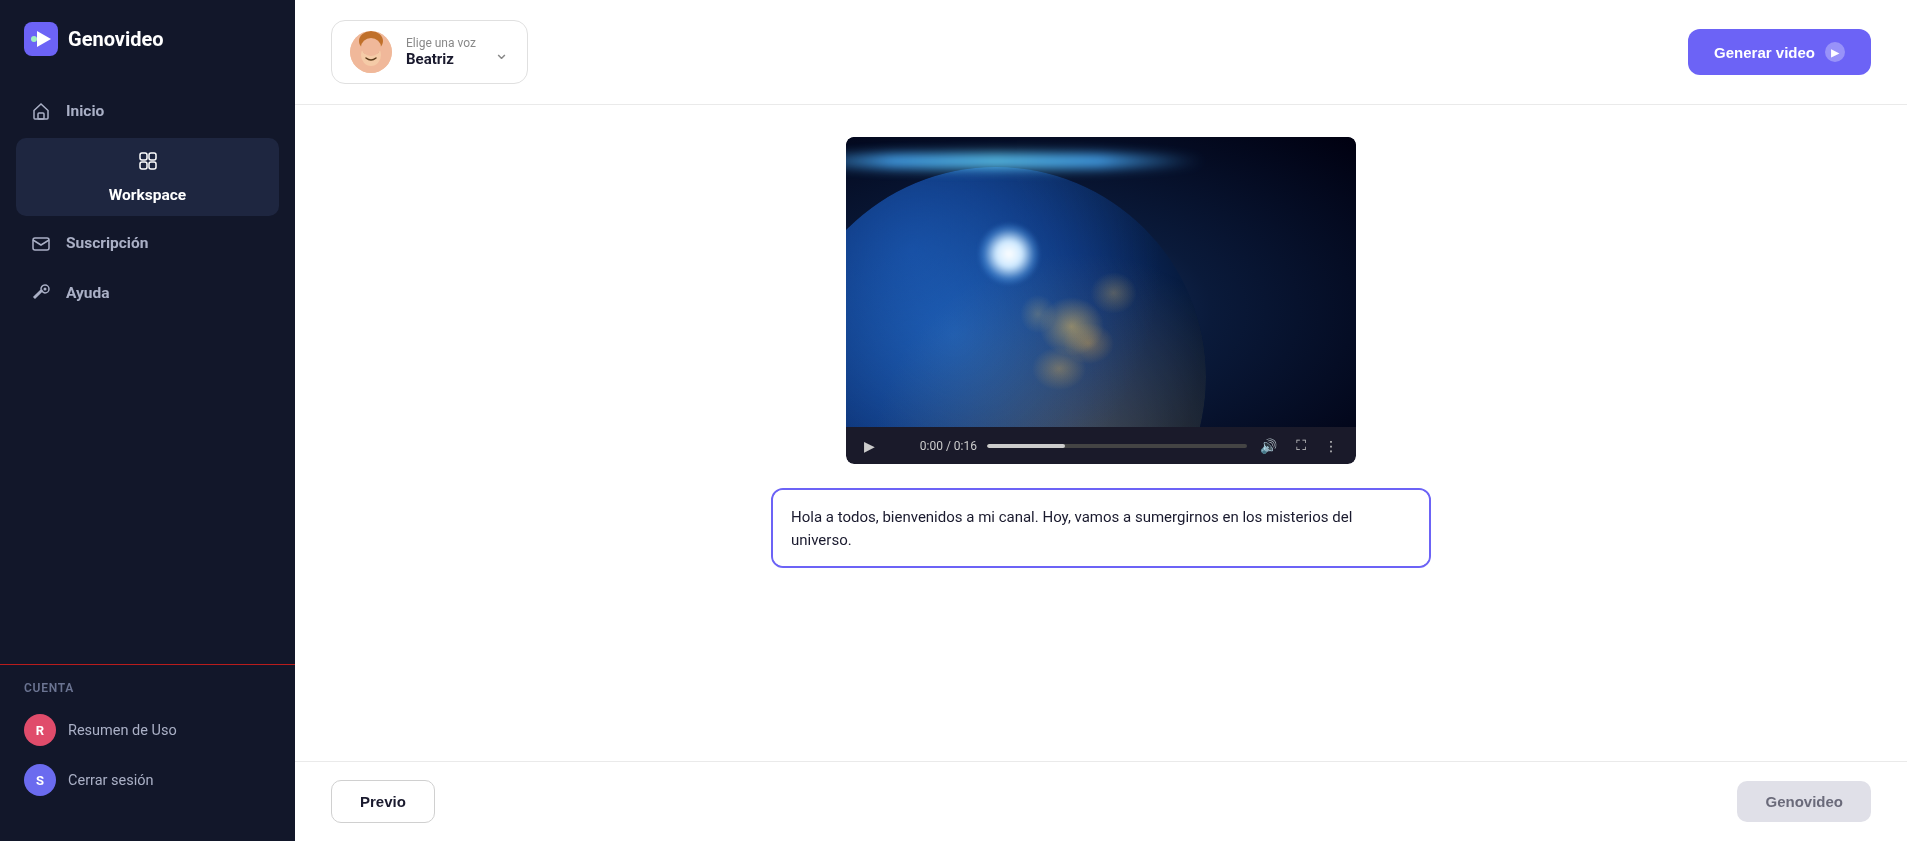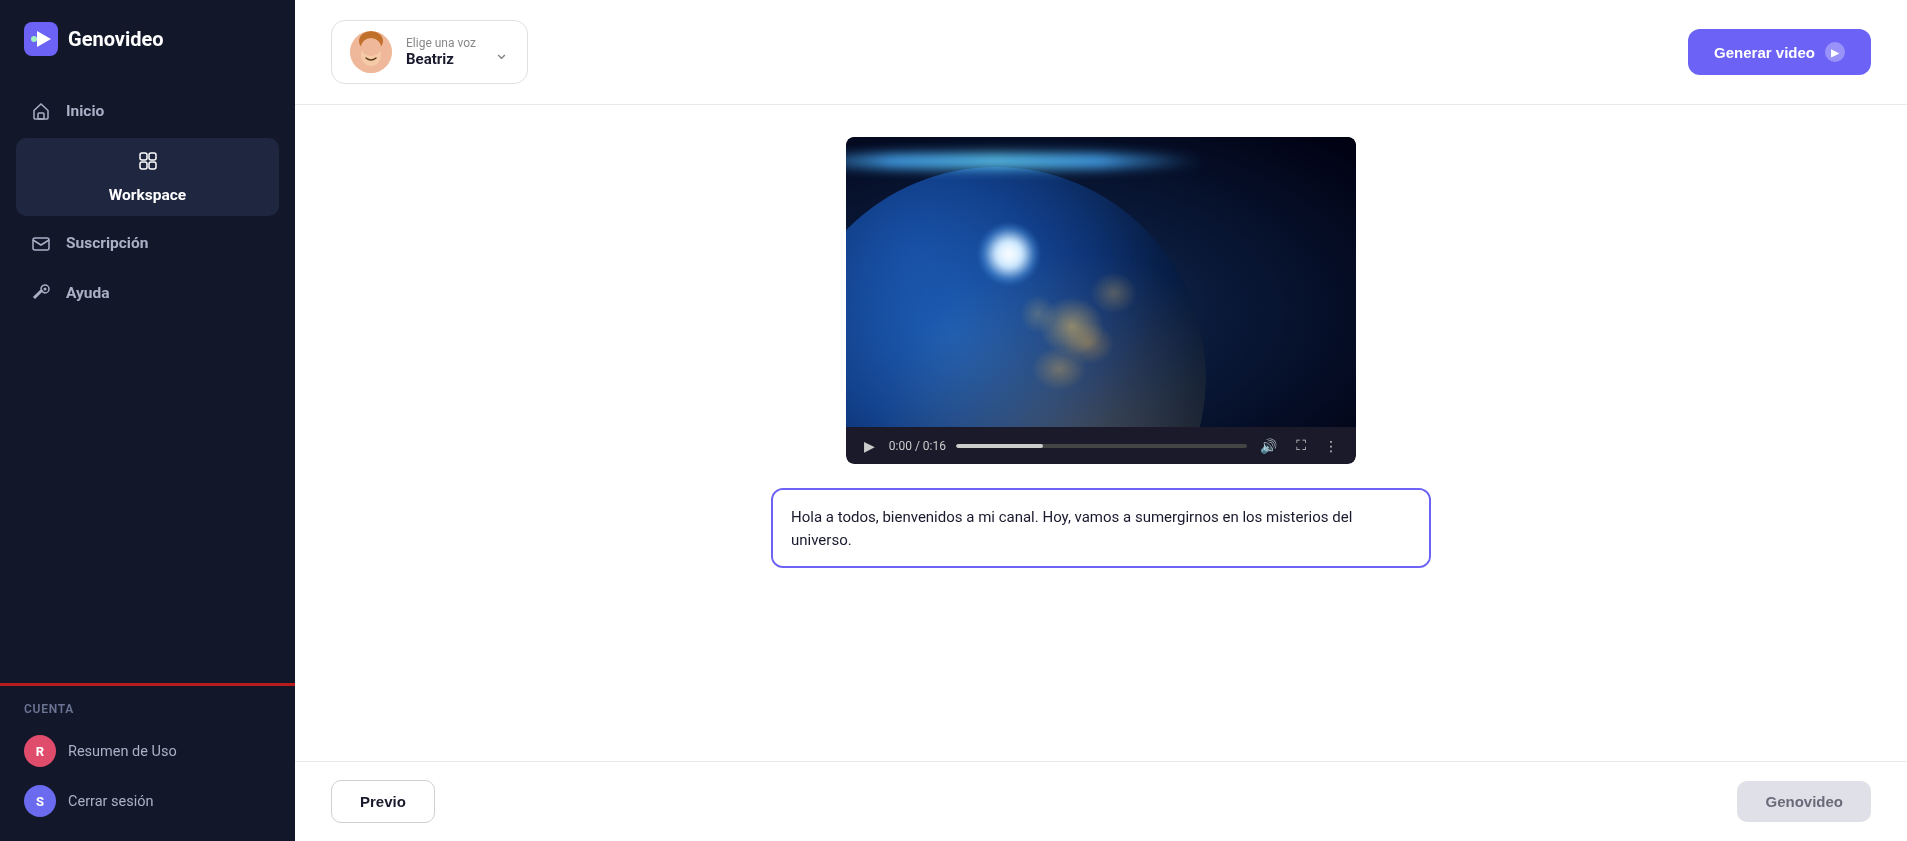--- a/index.html
+++ b/index.html
@@ -52,22 +52,22 @@
     .nav-item.active { background: #1e2640; color: #fff; flex-direction: column; }
     .nav-icon {
       width: 22px;
       height: 22px;
       display: flex;
       align-items: center;
       justify-content: center;
       flex-shrink: 0;
     }
     .sidebar-bottom {
-      padding: 16px 24px 15px 24px;
-      border-top: 3px solid #b91c1c;
+      padding: 16px 24px 36px 24px;
+      border-top: 1px solid #b91c1c;
     }
     .cuenta-label {
       font-size: 12px;
       color: #6b7492;
       text-transform: uppercase;
       letter-spacing: 0.06em;
       margin-bottom: 10px;
       font-weight: 600;
     }
     .bottom-item {
@@ -307,20 +307,21 @@
       border: none;
       color: #ccc;
       cursor: pointer;
       font-size: 14px;
       padding: 2px 4px;
     }
     .time-label {
       font-size: 12px;
       color: #ccc;
       white-space: nowrap;
+      margin-left: 31px;
     }
     .progress-bar-wrap {
       flex: 1;
       height: 4px;
       background: #444;
       border-radius: 2px;
       overflow: hidden;
     }
     .progress-bar-fill {
       height: 100%;

